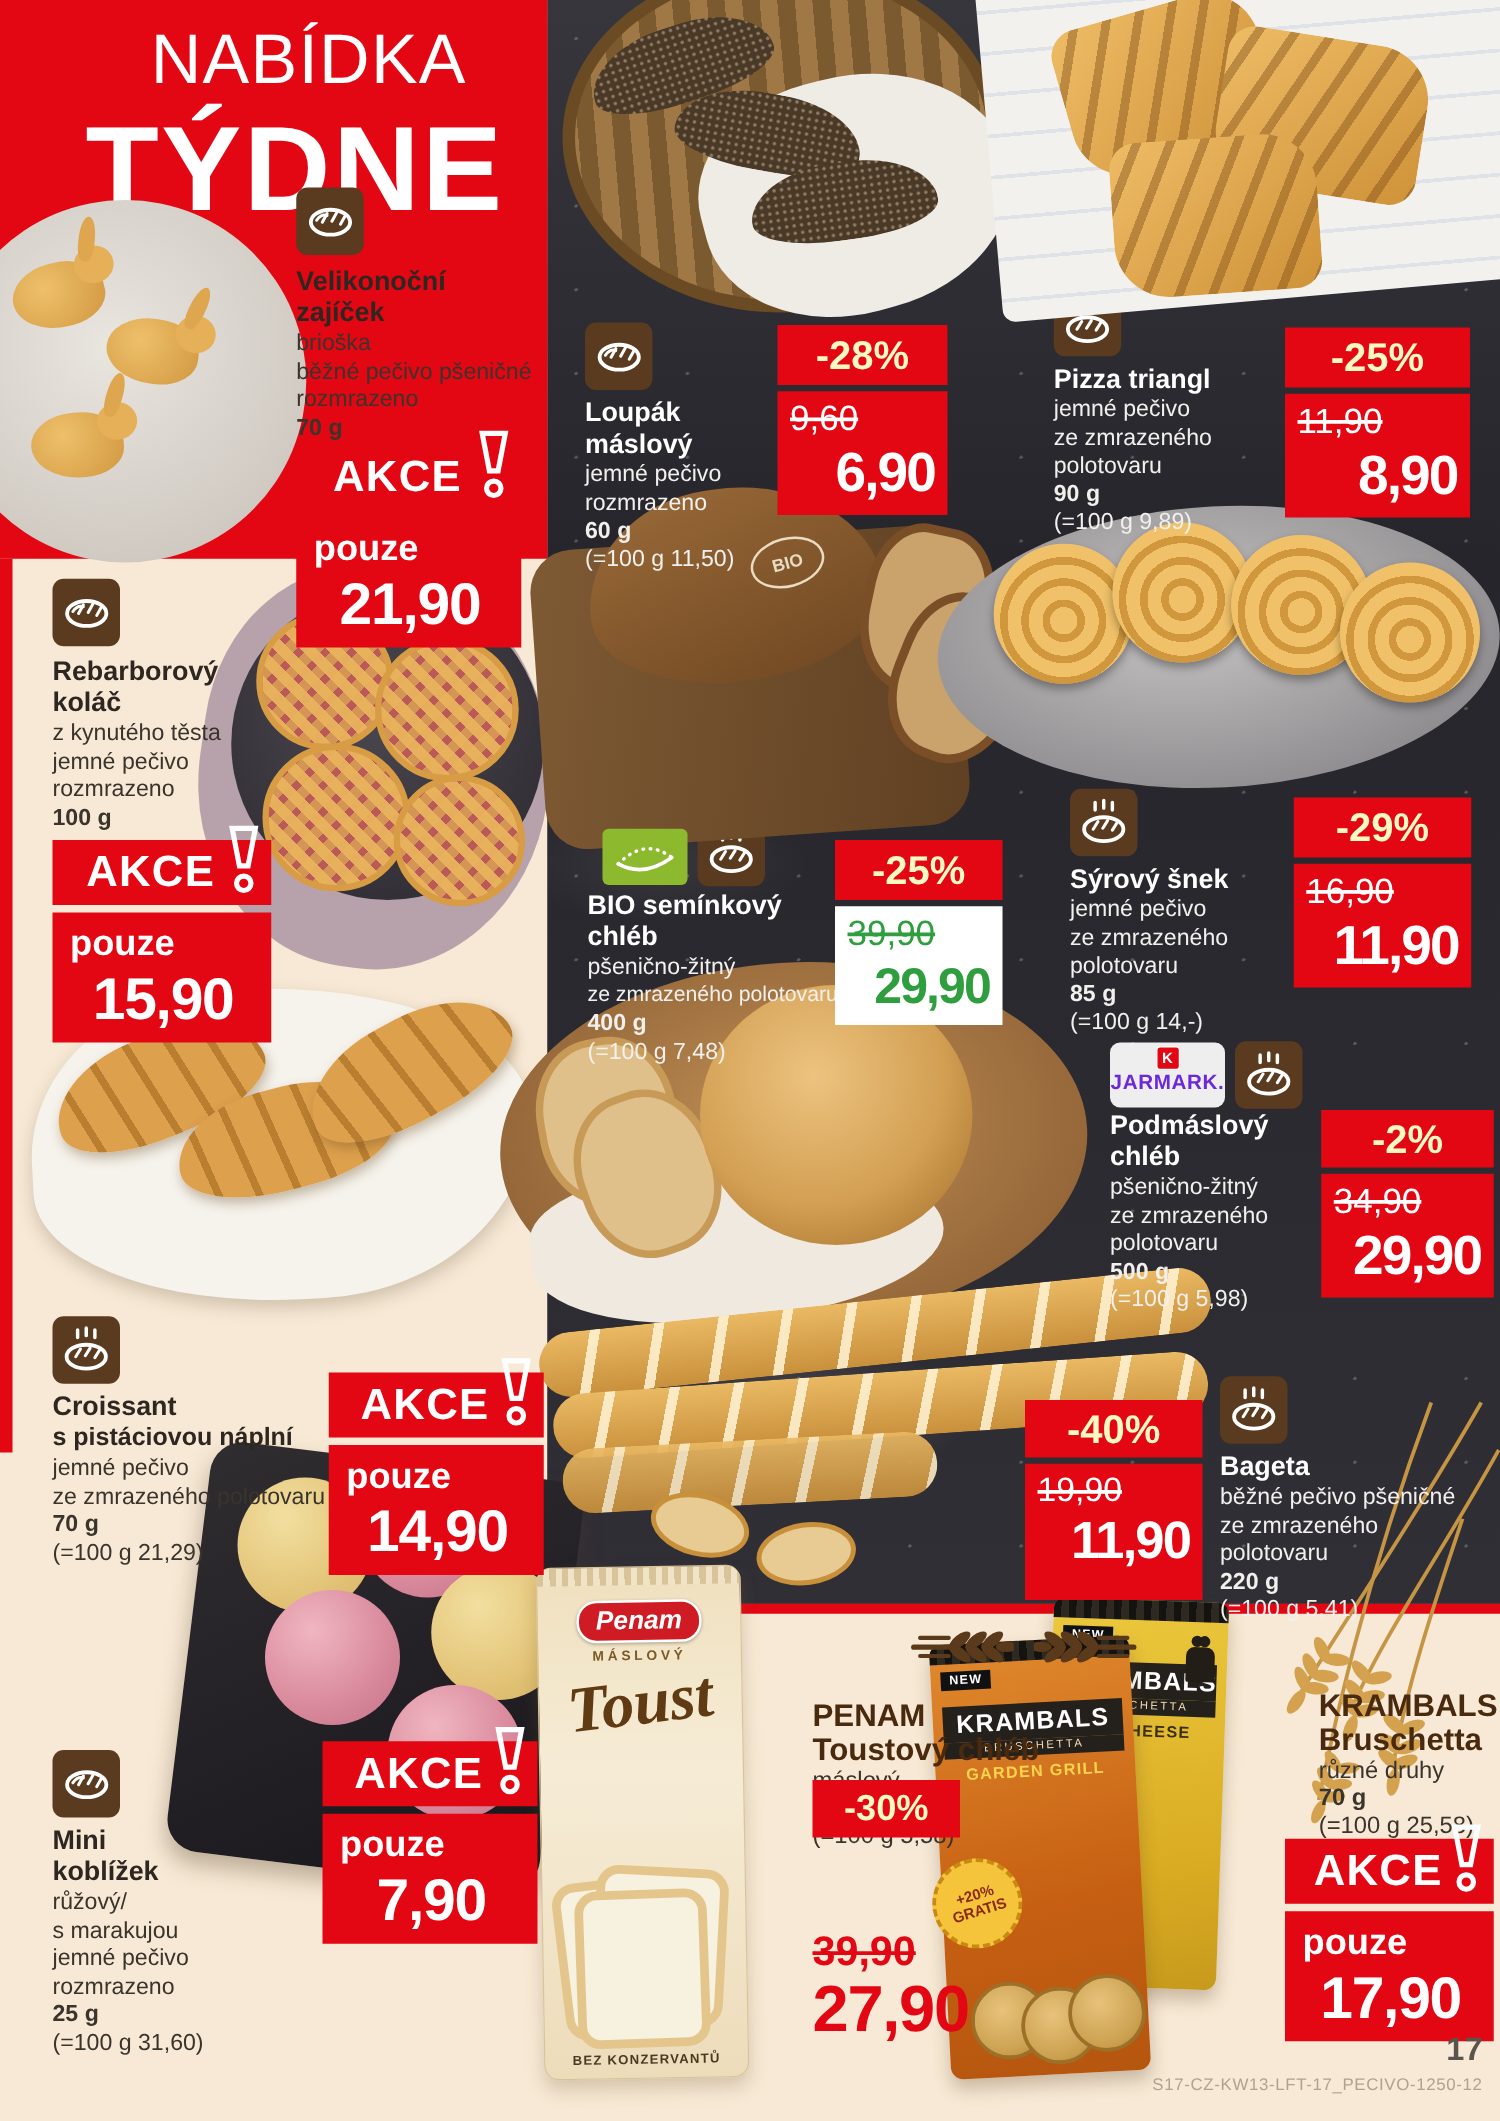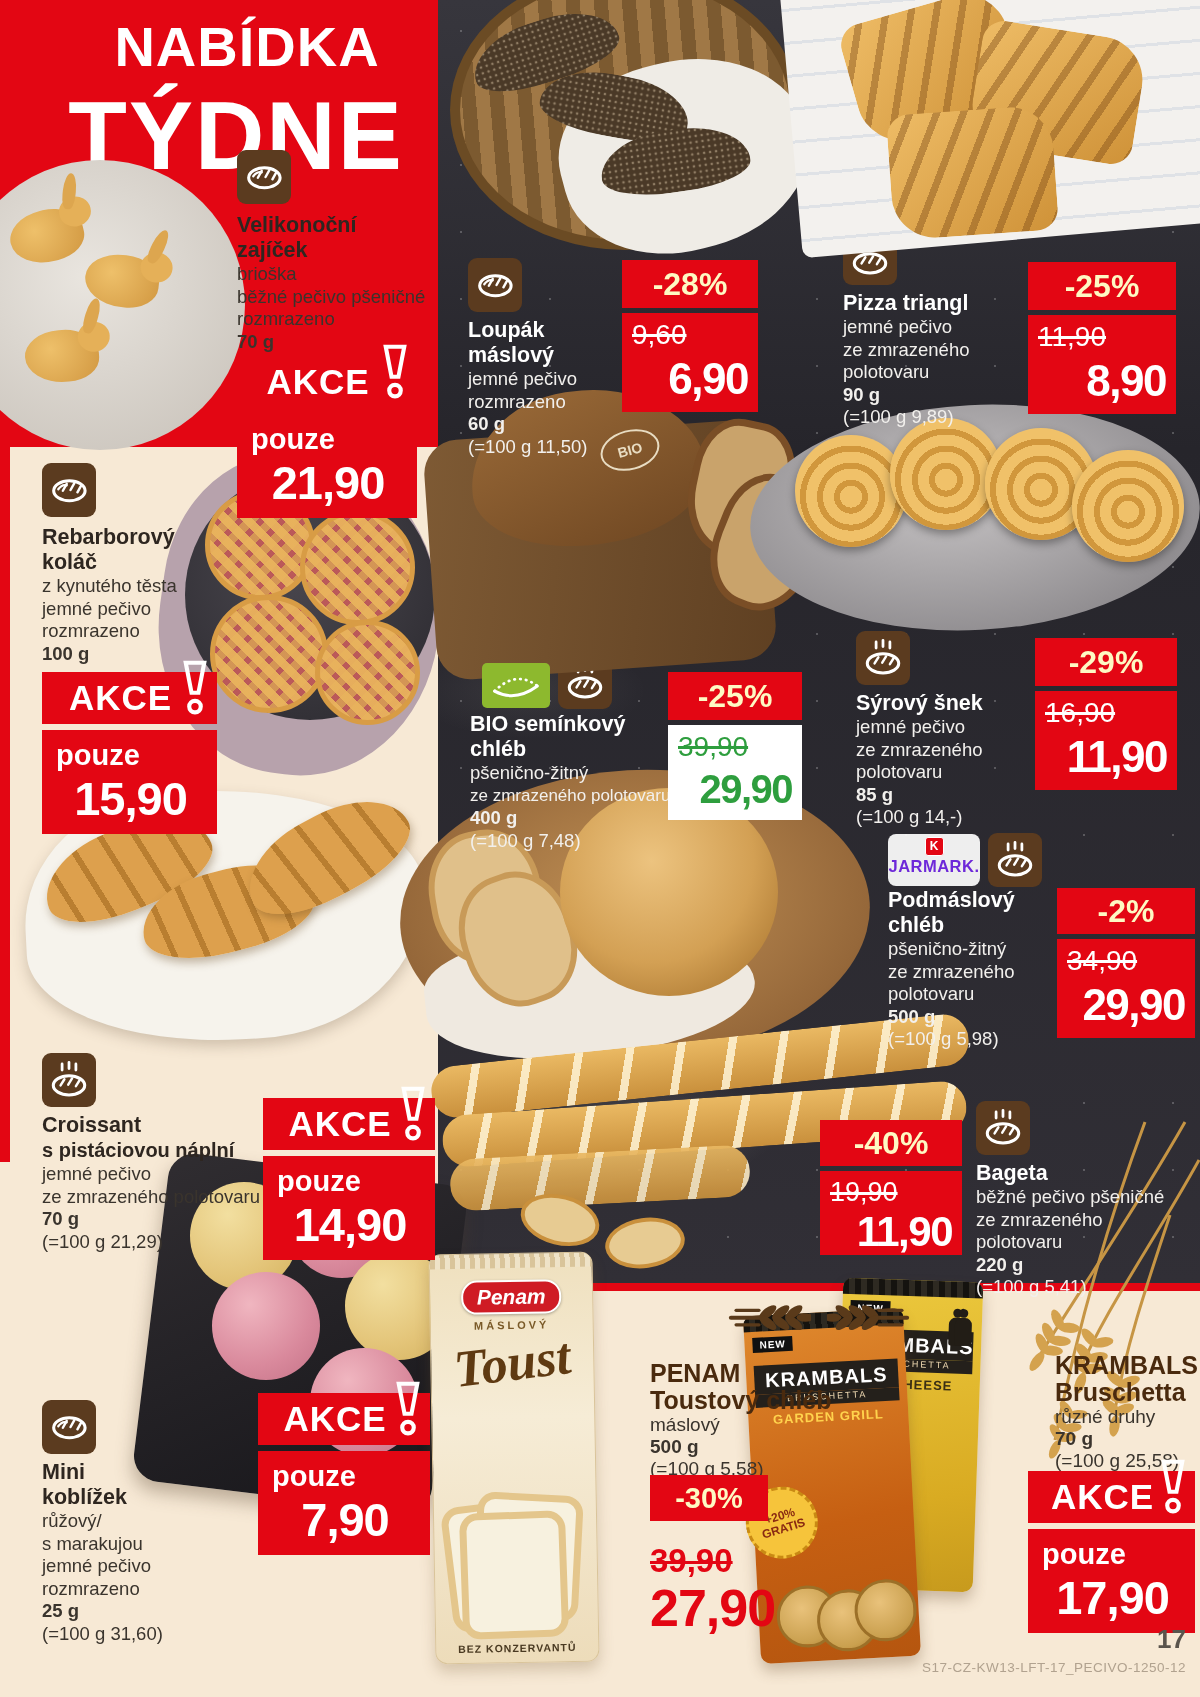--- a/index.html
+++ b/index.html
@@ -8,21 +8,21 @@
   .dark{position:absolute;left:438px;top:0;width:762px;height:1283px;background-color:#2c2b31;
     background-image:
       radial-gradient(ellipse 170px 70px at 530px 140px, rgba(236,231,223,.12), transparent 70%),
       radial-gradient(ellipse 200px 80px at 200px 1130px, rgba(236,231,223,.15), transparent 70%),
       radial-gradient(ellipse 170px 70px at 90px 690px, rgba(236,231,223,.08), transparent 70%),
       radial-gradient(circle 1.3px at 23px 31px, rgba(255,255,255,.22) 98%, transparent 100%),
       linear-gradient(180deg,#37363d,#26252b 35%,#312f36);
     background-repeat:no-repeat,no-repeat,no-repeat,repeat,no-repeat;
     background-size:auto,auto,auto,89px 67px,auto;}
   .hdr{position:absolute;left:0;top:0;width:438px;height:447px;background:var(--red);color:#fff;text-align:center;padding-top:14px;box-sizing:border-box;}
-  .hdr .l1{font-weight:bold;font-size:56px;letter-spacing:1px;padding-left:56px;}
+  .hdr .l1{font-weight:normal;font-size:56px;letter-spacing:1px;padding-left:56px;}
   .hdr .l2{font-weight:bold;font-size:96px;letter-spacing:2px;padding-left:34px;margin-top:2px;}
   .vstrip{position:absolute;left:0;top:447px;width:10px;height:715px;background:var(--red);}
   .divider{position:absolute;left:438px;top:1283px;width:762px;height:8px;background:var(--red);}
   .ptag{position:absolute;left:925px;top:22px;width:168px;height:50px;background:var(--red);color:#fff;font-weight:bold;font-size:34px;letter-spacing:2px;display:flex;align-items:center;justify-content:center;}
   :root{--red:#e30613;}
   
   .icon-sq{position:absolute;width:54px;height:54px;background:#5b3b1f;border-radius:9px;display:flex;align-items:center;justify-content:center;}
   .icon-sq svg{width:46px;height:46px;}
   
   .tcol{position:absolute;z-index:6;}
@@ -430,21 +430,21 @@
     </div>
   </div>
 
   <div class="icon-sq" style="left:976px;top:1101px">
       <svg viewBox="0 0 60 60">
         <use href="#ic-steam"></use>
       </svg>
     </div>
   <div class="disc" style="left:820px;top:1120px;width:142px">
     <div class="pct" style="height:46px">-40%</div>
-    <div class="pbox" style="padding-bottom:2px">
+    <div class="pbox" style="padding-bottom:27px">
       <div class="old" style="font-size:27px"><s>19,90</s></div>
       <div class="new" style="font-size:42px;margin-top:5px">11,90</div>
     </div>
   </div>
   <div class="tcol lt" style="left:976px;top:1161px;width:215px">
     <div class="nm">Bageta</div>
     <div class="ds">běžné pečivo pšeničné</div>
     <div class="ds">ze zmrazeného polotovaru</div>
     <div class="ds wt">220 g</div>
     <div class="ds">(=100 g 5,41)</div>
@@ -526,21 +526,21 @@
     <div class="penam-claim">BEZ KONZERVANTŮ</div>
   </div>
 
   <div class="tcol bsec" style="left:650px;top:1360px;width:200px">
     <div class="bsec-brand">PENAM</div>
     <div class="bsec-brand">Toustový chléb</div>
     <div class="ds">máslový</div>
     <div class="ds wt">500 g</div>
     <div class="ds">(=100 g 5,58)</div>
   </div>
-  <div class="disc" style="left:650px;top:1475px;width:118px">
+  <div class="disc" style="left:650px;top:1424px;width:118px">
     <div class="pct" style="font-size:29px;height:46px">-30%</div>
   </div>
   <div class="pen-old" style="left:650px;top:1542px"><s>39,90</s></div>
   <div class="pen-new" style="left:650px;top:1578px">27,90</div>
 
   <div class="kbag kbag-y">
     <div class="kbag-top"></div>
     <div class="ktag">NEW</div>
     <div class="kfig">
         <i class="f1"></i>

